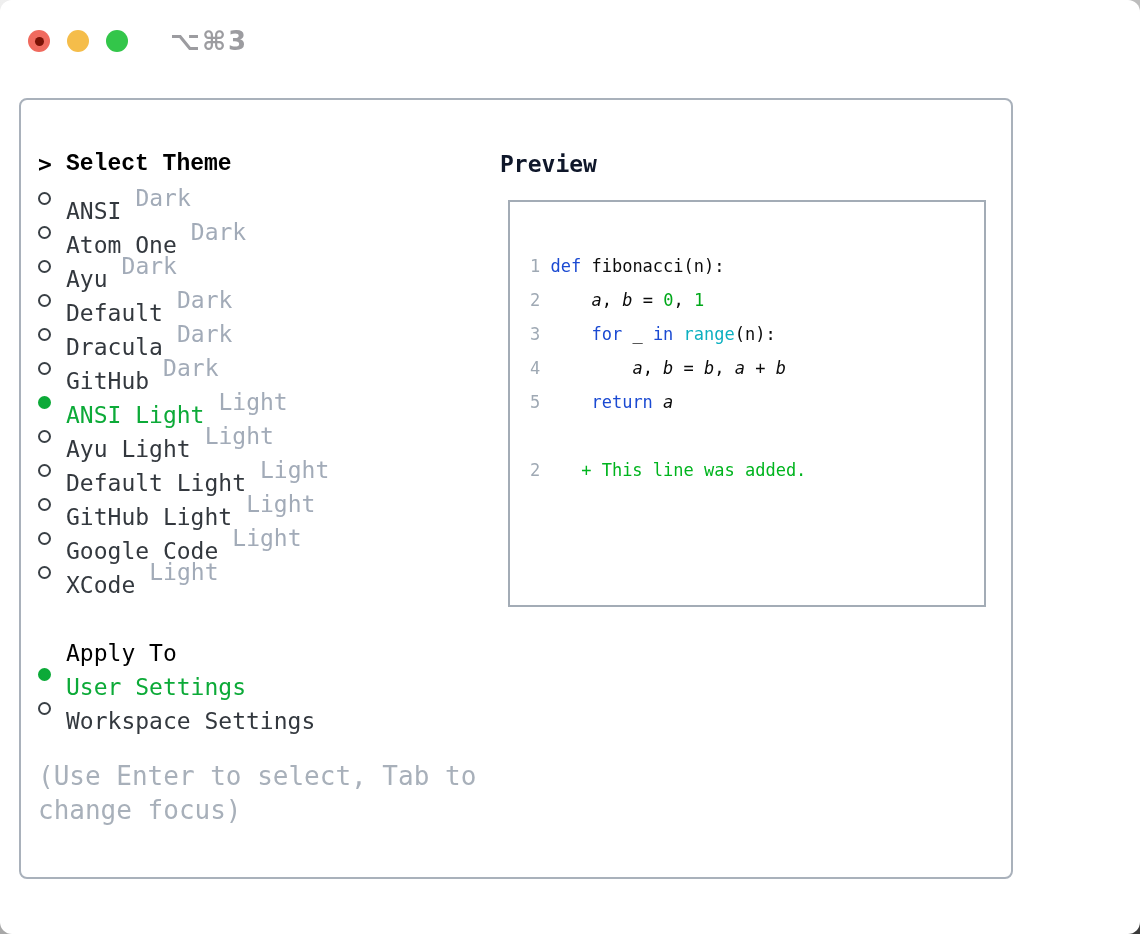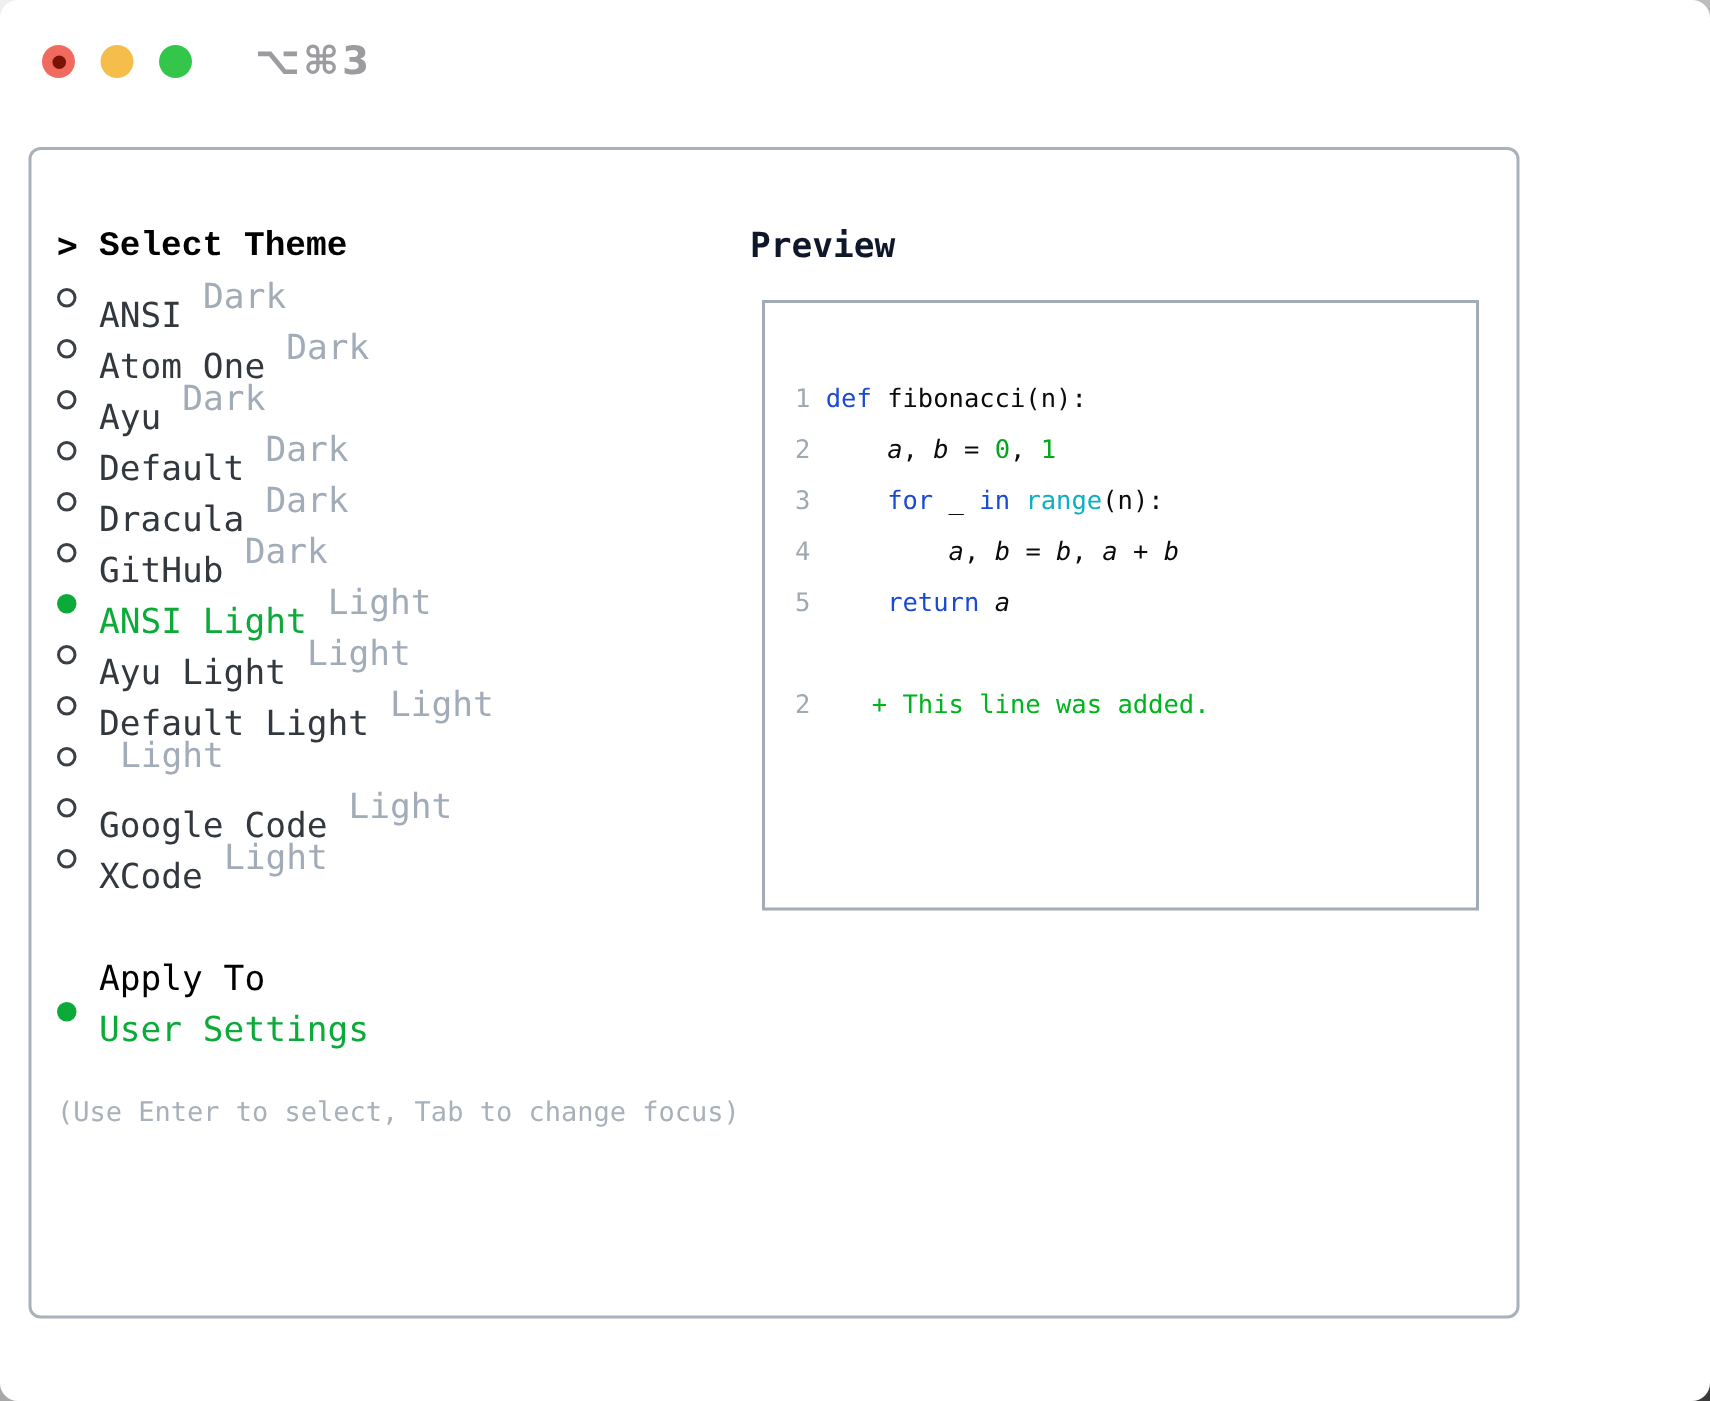--- a/index.html
+++ b/index.html
@@ -27,21 +27,21 @@
   .row{height:34px;display:flex;align-items:center;font-size:23px;}
   .marker{width:28px;flex:none;display:flex;align-items:center;}
   .prompt{font-weight:bold;color:#000;font-size:23px;}
   .h-bold{font-weight:bold;color:#000;font-family:Liberation Mono, monospace;}
   .radio{width:13px;height:13px;border-radius:50%;border:2px solid #3a4046;box-sizing:border-box;}
   .radio.sel{background:var(--green);border-color:var(--green);}
   .item-name{color:var(--list-text);white-space:pre;margin-top:26px;}
   .item-name.sel{color:var(--green);}
   .variant{color:var(--muted);margin-left:14px;white-space:pre;}
   .spacer{height:34px;}
-  .help{font-size:18px;line-height:34px;color:var(--help);}
+  .help{font-size:26px;line-height:34px;color:var(--help);}
 
   
   .preview-title{font-weight:bold;color:#0f172a;}
   .preview-box{margin:19px 0 0 8px;width:478px;height:407px;box-sizing:border-box;
                border:2px solid var(--box-border);padding:47px 0 0 20px;overflow:hidden;background:#fff;}
   .cl{white-space:pre;font-size:17px;line-height:34px;height:34px;}
   .g{display:inline-block;width:1ch;text-align:right;color:var(--linenum);}
   .tok-plain{color:#0b0b0b;}
   .tok-var{color:#0b0b0b;font-style:italic;}
   .tok-kw{color:var(--kw);}
@@ -136,20 +136,21 @@
             <span class="marker">
               <span class="radio"></span>
             </span>
             <span class="item-name">Default Light</span>
             <span class="variant">Light</span>
           </div>
           <div class="row">
             <span class="marker">
               <span class="radio"></span>
             </span>
+            <span class="item-name">GitHub Light</span>
             <span class="variant">Light</span>
           </div>
           <div class="row">
             <span class="marker">
               <span class="radio"></span>
             </span>
             <span class="item-name">Google Code</span>
             <span class="variant">Light</span>
           </div>
           <div class="row">
@@ -167,20 +168,26 @@
         <span class="marker"></span>
         <span class="item-name" style="color:#000">Apply To</span>
       </div>
 
       <div id="apply-list">
           <div class="row">
             <span class="marker">
               <span class="radio sel"></span>
             </span>
             <span class="item-name sel">User Settings</span>
+          </div>
+          <div class="row">
+            <span class="marker">
+              <span class="radio"></span>
+            </span>
+            <span class="item-name">Workspace Settings</span>
           </div>
         </div>
 
       <div class="spacer"></div>
 
       <div class="help">(Use Enter to select, Tab to change focus)</div>
     </div>
 
     <div class="right-col">
       <div class="row preview-title">Preview</div>

